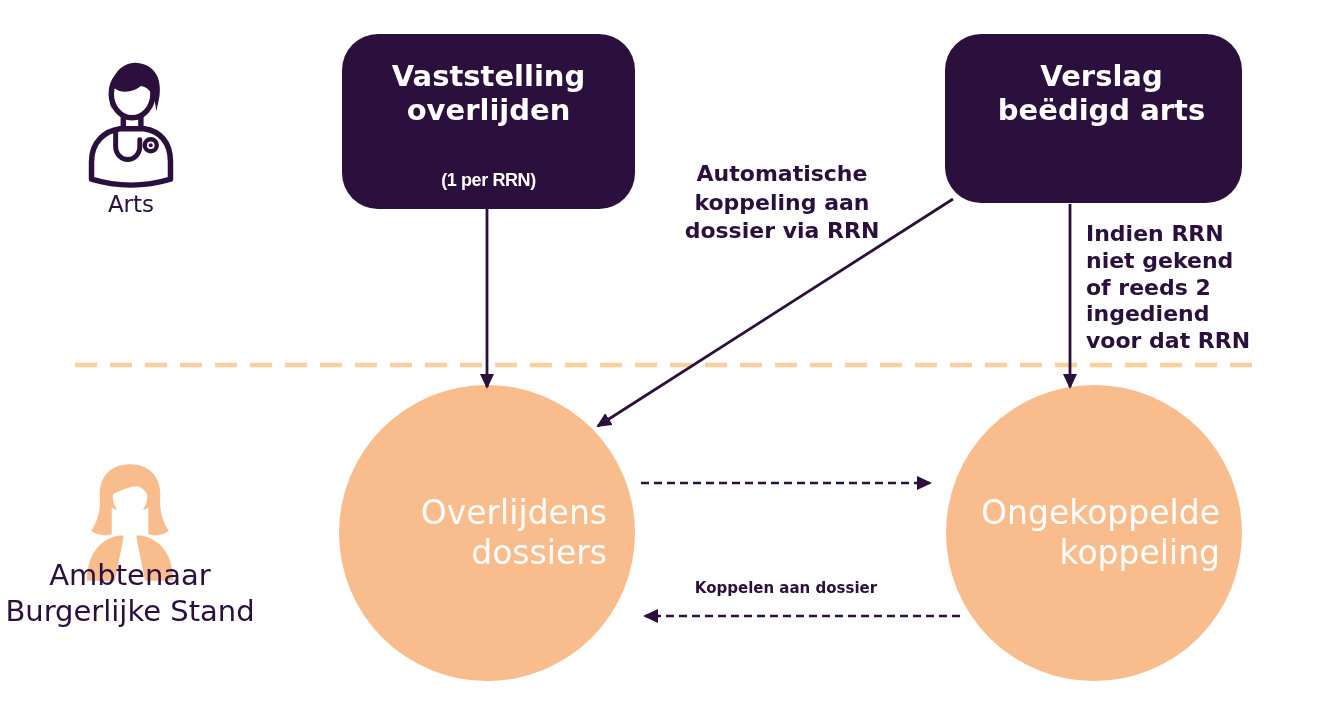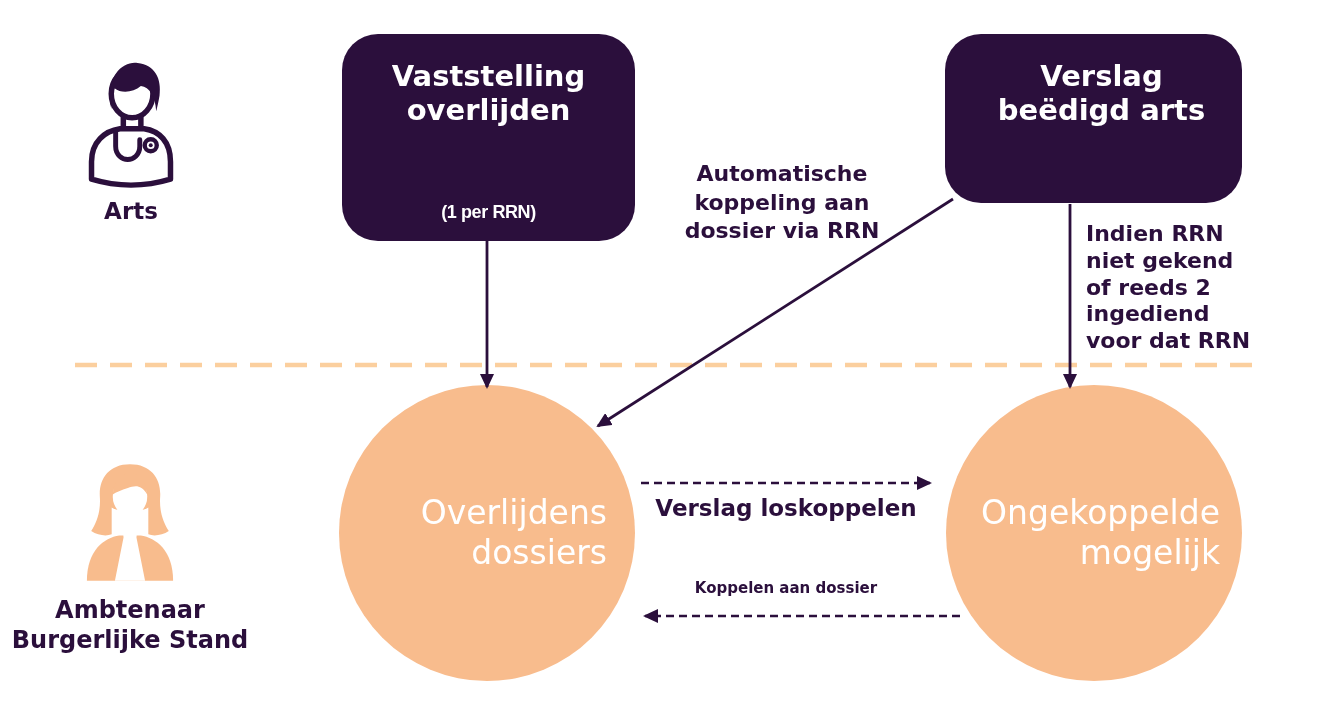--- a/index.html
+++ b/index.html
@@ -13,31 +13,31 @@
 
   
   .connectors{position:absolute;left:0;top:0;z-index:2;}
   .edge{stroke:var(--purple);stroke-width:2.8;fill:none;}
   .edge-dashed{stroke:var(--purple);stroke-width:2.6;fill:none;stroke-dasharray:8 5;}
   .lane-divider{stroke:var(--divider);stroke-width:4.5;fill:none;stroke-dasharray:22 13;}
   .arrowhead{fill:var(--purple);}
 
   
   .actor-icon{position:absolute;z-index:4;}
-  .actor-label{position:absolute;z-index:4;color:var(--purple);font-weight:700;
-    font-size:23px;line-height:1.25;text-align:center;margin-top:7px;}
+  .actor-label{position:absolute;z-index:4;color:var(--purple);font-weight:400;
+    font-size:23px;line-height:1.25;text-align:center;}
 
   
   .node-box{position:absolute;z-index:3;background:var(--purple);color:#fff;
     border-radius:36px;display:flex;flex-direction:column;align-items:center;
     text-align:center;padding:26px 8px 18px 8px;}
   .node-box .title{font-size:29px;font-weight:700;line-height:1.17;}
   .node-box .subtitle{margin-top:auto;font-family:"Liberation Sans",sans-serif;
     font-size:18px;font-weight:700;letter-spacing:-0.4px;white-space:nowrap;}
-  .box-vaststelling{left:342px;top:34px;width:293px;height:207px;}
+  .box-vaststelling{left:342px;top:34px;width:293px;height:175px;}
   .box-vaststelling .title{max-width:245px;}
   .box-verslag{left:945px;top:34px;width:297px;height:169px;padding-left:24px;}
   .box-verslag .title{max-width:250px;}
 
   
   .node-circle{position:absolute;z-index:1;background:var(--orange);border-radius:50%;
     width:296px;height:296px;display:flex;align-items:center;justify-content:center;
     text-align:right;color:#fff;font-size:33px;line-height:1.22;font-weight:400;}
   .circle-dossiers{left:339px;top:385px;}
   .circle-dossiers .circle-label{max-width:240px;}
@@ -46,21 +46,21 @@
 
   
   .edge-label{position:absolute;z-index:4;color:var(--purple);font-weight:700;}
   .label-aanmaak{left:340px;top:262px;width:130px;font-size:22px;line-height:1.24;text-align:right;}
   .label-automatische{left:672px;top:160px;width:220px;font-size:22px;line-height:1.3;text-align:center;}
   .label-indien{left:1086px;top:221px;width:175px;font-size:22px;line-height:1.22;text-align:left;}
   .label-loskoppelen{left:646px;top:495px;width:280px;font-size:23px;text-align:center;white-space:nowrap;}
   .label-koppelen{left:646px;top:579px;width:280px;font-size:15px;text-align:center;white-space:nowrap;}
 
   .arts-label{left:66px;top:190px;width:130px;font-size:23px;}
-  .ambtenaar-label{left:0px;top:588px;width:260px;font-size:24px;}
+  .ambtenaar-label{left:0px;top:557px;width:260px;font-size:29px;}
 
   .icon-stroke{stroke:var(--purple);fill:none;}
   .icon-fill{fill:var(--purple);}
   .icon-orange{fill:var(--orange);}
 </style>
 </head>
 <body>
 
 <div class="canvas">
 
@@ -107,21 +107,20 @@
     <div class="subtitle">(1 per RRN)</div>
   </div>
   <div class="node-box box-verslag">
     <div class="title">Verslag beëdigd arts</div>
   </div>
 
   <div class="node-circle circle-dossiers">
     <div class="circle-label">Overlijdens dossiers</div>
   </div>
   <div class="node-circle circle-verslagen">
-    <div class="circle-label">Ongekoppelde mogelijk</div>
+    <div class="circle-label">Ongekoppelde koppeling</div>
   </div>
 
   <div class="edge-label label-automatische">Automatische koppeling aan dossier via RRN</div>
   <div class="edge-label label-indien">Indien RRN niet gekend of reeds 2 ingediend voor dat RRN</div>
-  <div class="edge-label label-loskoppelen">Verslag loskoppelen</div>
   <div class="edge-label label-koppelen">Koppelen aan dossier</div>
 
 </div>
 
 </body></html>

